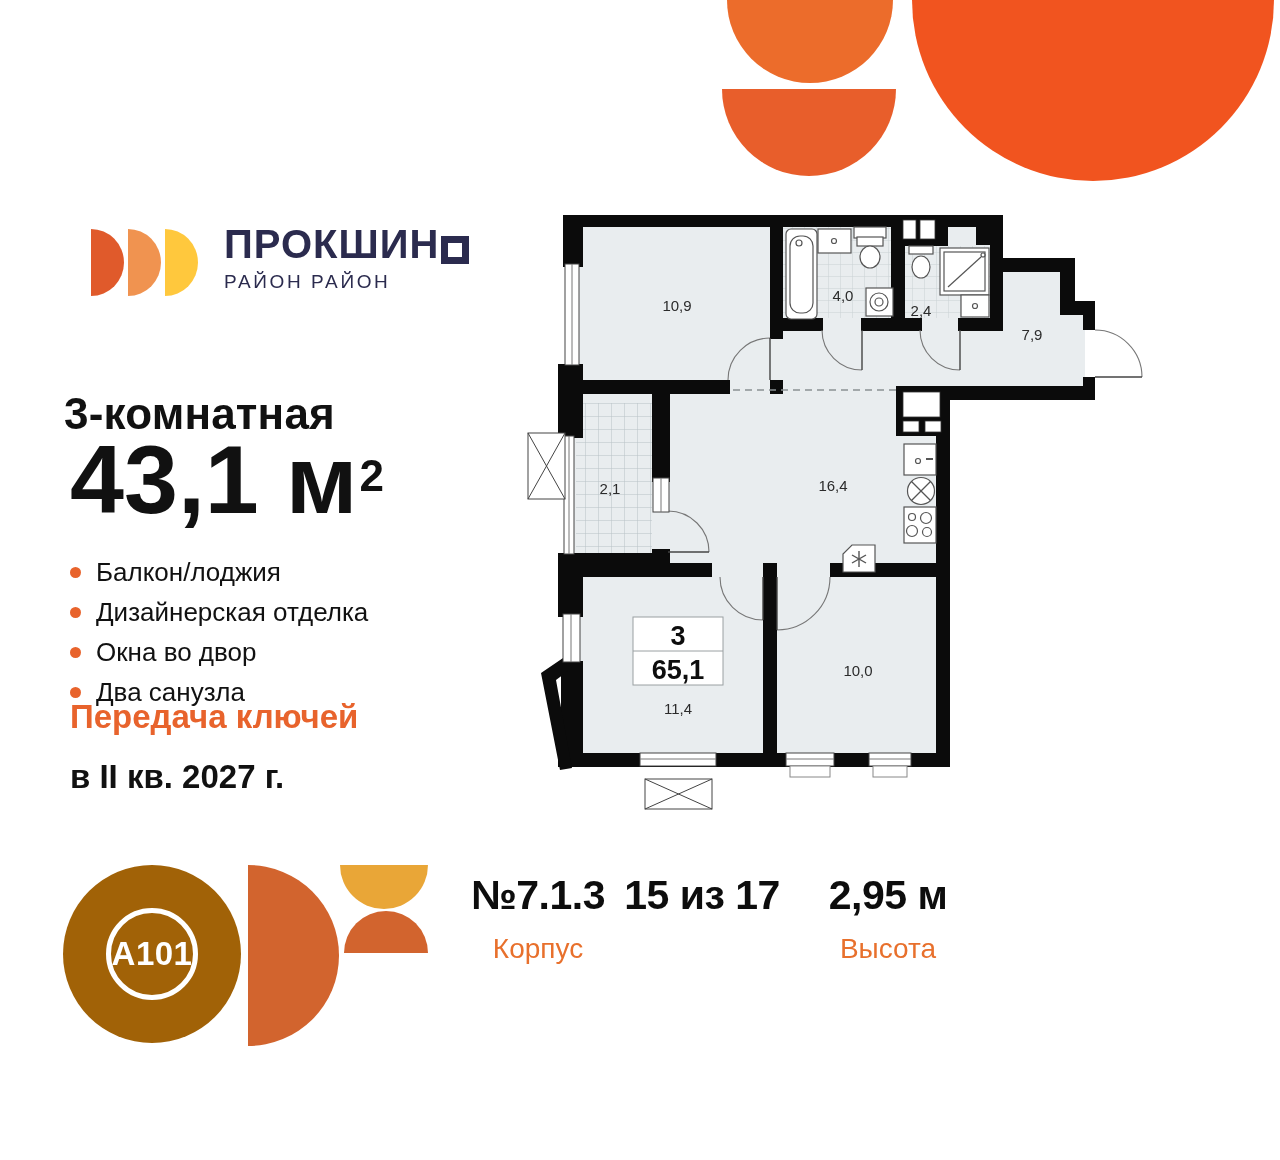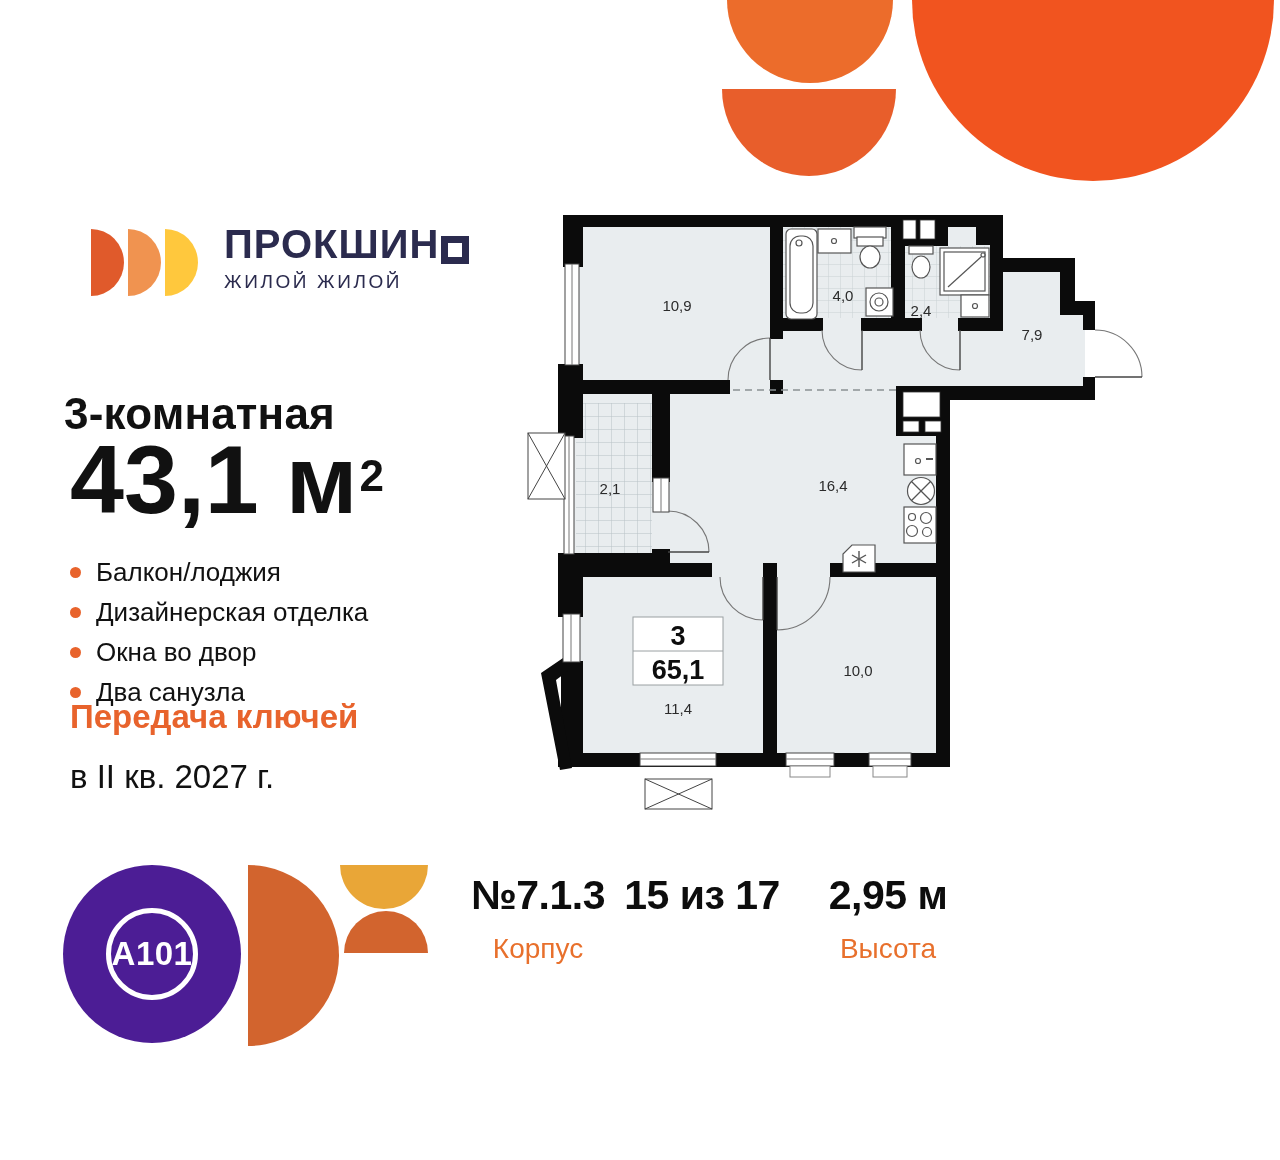--- a/index.html
+++ b/index.html
@@ -26,23 +26,23 @@
   .tagline{font-size:19px;font-weight:400;color:#2B2B4E;letter-spacing:2.6px;margin-top:7px;}
   
   .rooms-title{left:64px;top:389px;font-size:44px;font-weight:800;letter-spacing:0.2px;}
   .area-line{left:70px;top:430px;font-size:97px;font-weight:800;line-height:100px;white-space:nowrap;}
   .area-sup{font-size:44px;font-weight:800;vertical-align:top;position:relative;top:-4px;margin-left:2px;}
   
   .features{left:70px;top:552px;list-style:none;margin:0;padding:0;}
   .features li{position:relative;padding-left:26px;font-size:26px;line-height:40px;color:#111;}
   .features li .dot{position:absolute;left:0;top:15px;width:11px;height:11px;border-radius:50%;background:#E8632C;}
   .handover1{left:70px;top:698px;font-size:33px;font-weight:700;color:#E8632C;}
-  .handover2{left:70px;top:758px;font-size:33px;font-weight:400;color:#111;}
-  
-  .a101-circle{left:63px;top:865px;width:178px;height:178px;border-radius:50%;background:#4c1d95;display:flex;align-items:center;justify-content:center;}
+  .handover2{left:70px;top:758px;font-size:33px;font-weight:700;color:#111;}
+  
+  .a101-circle{left:63px;top:865px;width:178px;height:178px;border-radius:50%;background:#a16207;display:flex;align-items:center;justify-content:center;}
   .a101-ring{width:82px;height:82px;border:5px solid #fff;border-radius:50%;display:flex;align-items:center;justify-content:center;}
   .a101-text{color:#fff;font-size:33px;font-weight:700;letter-spacing:0.5px;}
   .a101-d{left:248px;top:865px;width:91px;height:181px;background:#D2642E;border-radius:0 100% 100% 0 / 0 50% 50% 0;}
   .a101-y{left:340px;top:865px;width:88px;height:44px;background:#E9A637;}
   .a101-o{left:344px;top:911px;width:84px;height:42px;background:#D2642E;}
   
   .stat{position:absolute;text-align:center;}
   .stat .val{font-size:41px;font-weight:800;color:#0d0d0d;letter-spacing:-0.5px;white-space:nowrap;}
   .stat .lab{font-size:28px;font-weight:400;color:#E8702C;margin-top:14px;}
   .stat1{left:428px;top:872px;width:220px;}
@@ -60,21 +60,21 @@
 <div class="abs half-down decor-a"></div>
 <div class="abs half-down decor-b"></div>
 <div class="abs half-down decor-c"></div>
 
 <div class="abs logo-row">
   <div class="logo-d d1"></div>
   <div class="logo-d d2"></div>
   <div class="logo-d d3"></div>
   <div class="logo-textcol">
     <div class="wordmark"><span>ПРОКШИН</span><span class="sq-o">О</span></div>
-    <div class="tagline">ЖИЛОЙ ЖИЛОЙ</div>
+    <div class="tagline">РАЙОН РАЙОН</div>
   </div>
 </div>
 
 <div class="abs rooms-title">3-комнатная</div>
 <div class="abs area-line"><span>43,1 м</span><span class="area-sup">2</span></div>
 
 <ul class="abs features">
   <li><span class="dot"></span><span>Балкон/лоджия</span></li>
   <li><span class="dot"></span><span>Дизайнерская отделка</span></li>
   <li><span class="dot"></span><span>Окна во двор</span></li>

